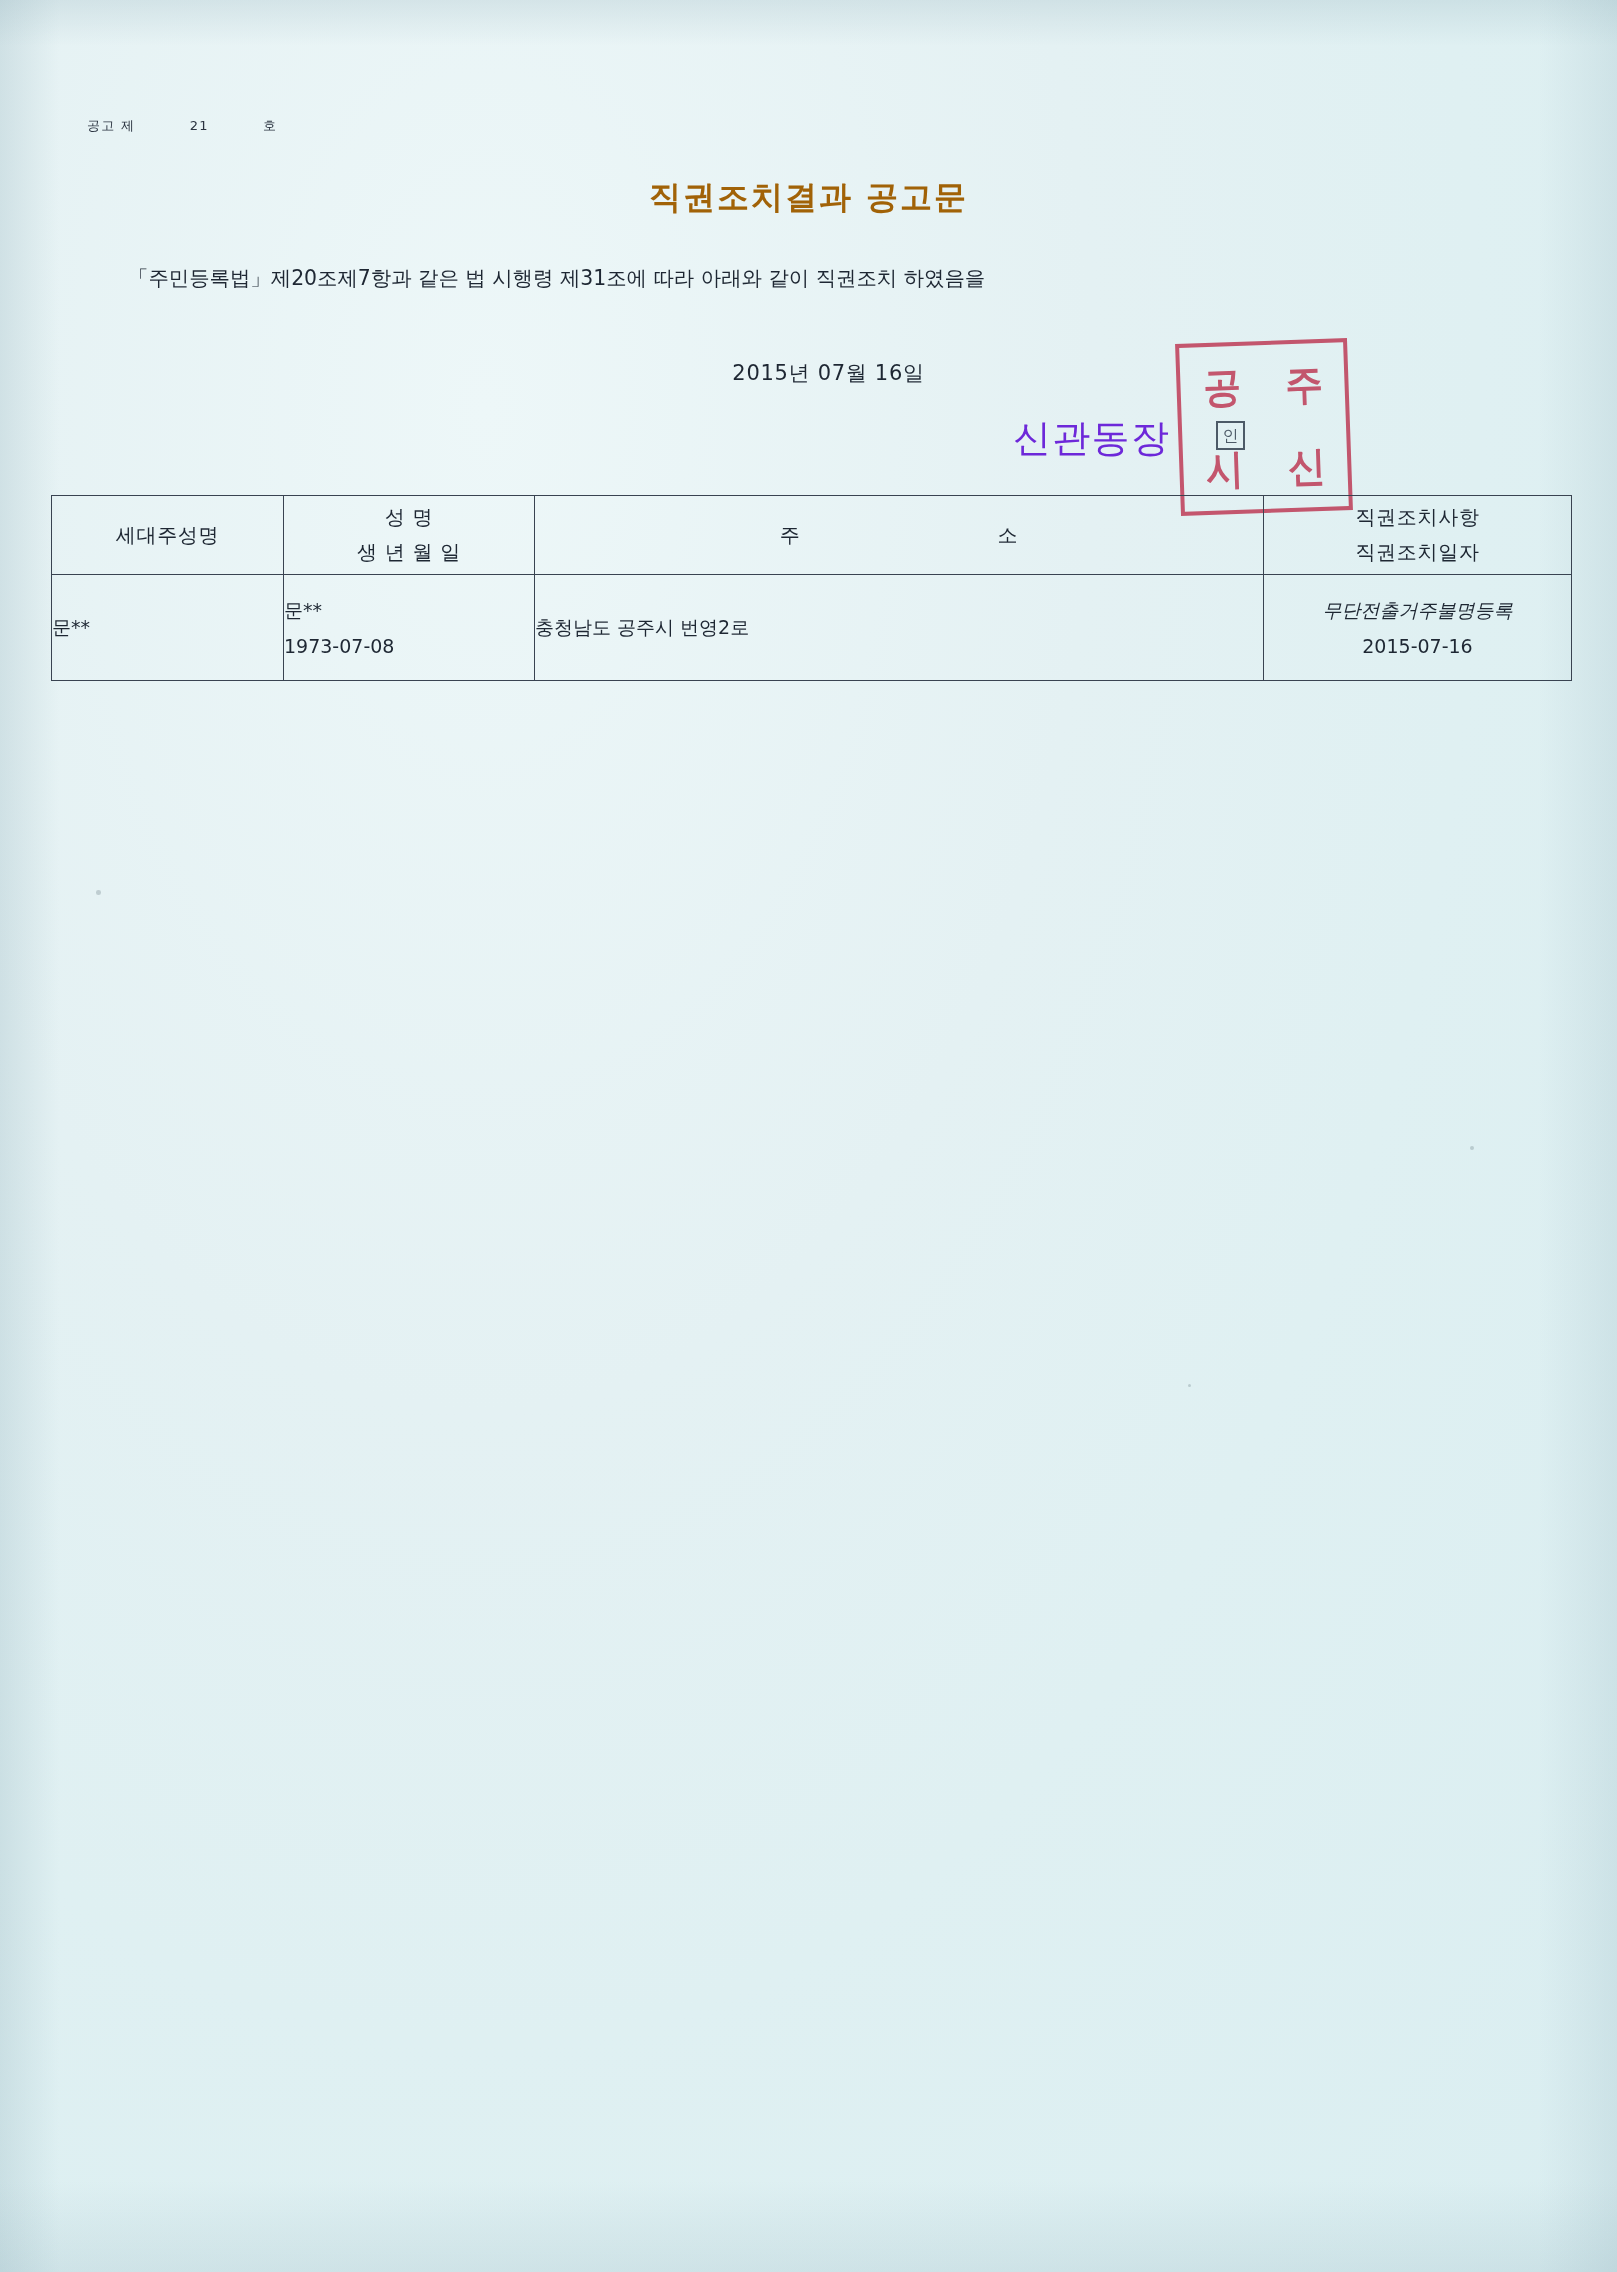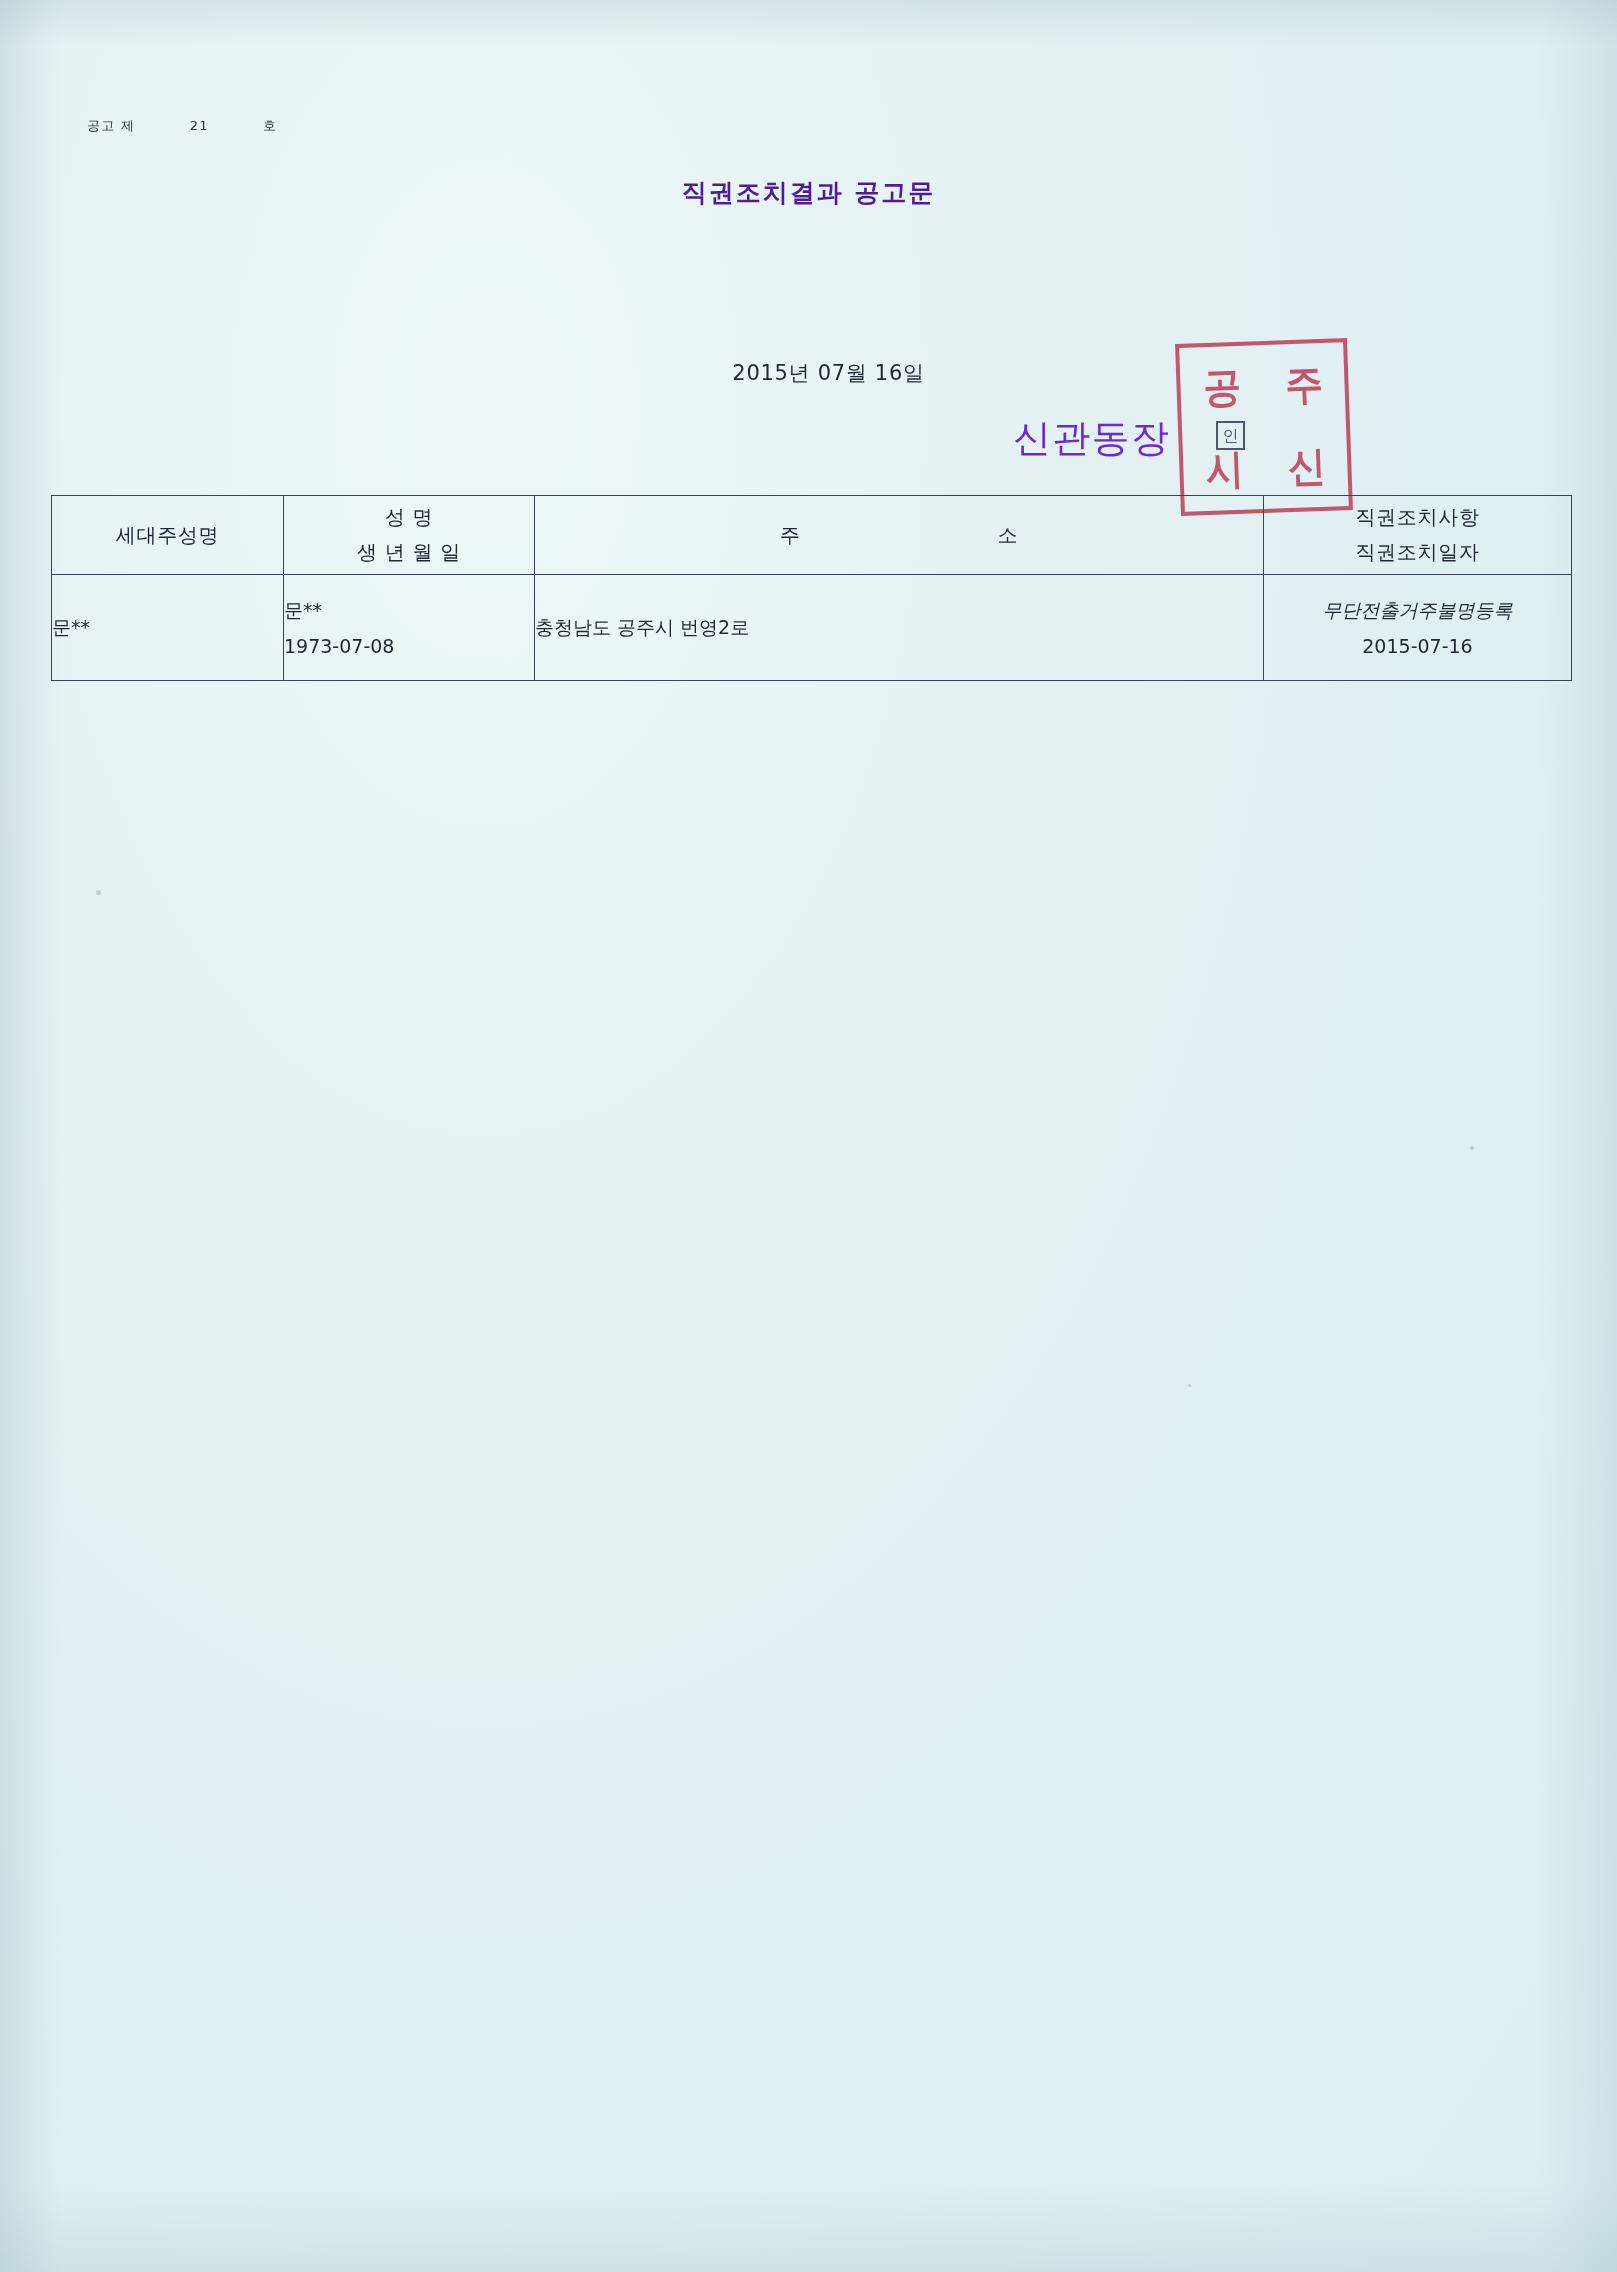--- a/index.html
+++ b/index.html
@@ -59,24 +59,24 @@
     color: #2a3340;
     white-space: pre;
   }
 
   .doc-title {
     position: absolute;
     top: 176px;
     left: 0;
     width: 100%;
     text-align: center;
-    font-size: 25px;
+    font-size: 32px;
     font-weight: 700;
     letter-spacing: 2px;
-    color: #4c1d95;
+    color: #a16207;
   }
 
   .body-para {
     position: absolute;
     left: 87px;
     right: 132px;
     top: 263px;
     font-size: 20.4px;
     line-height: 1.55;
     color: #1e2733;
@@ -213,21 +213,21 @@
 <div class="speck" style="left:1470px; top:1146px; width:4px; height:4px;"></div>
 <div class="speck" style="left:1188px; top:1384px; width:3.3px; height:3.3px;"></div>
 
 <div class="content">
 
   <div class="doc-number">공고 제          21          호</div>
 
   <div class="doc-title">직권조치결과 공고문</div>
 
   <div class="body-para">
-    <span class="indent"></span>
+    <span class="indent"></span><span>「주민등록법」제20조제7항과 같은 법 시행령  제31조에   따라   아래와   같이 직권조치 하였음을</span>
   </div>
 
   <div class="issue-date">2015년  07월  16일</div>
 
   <div class="signer">신관동장</div>
 
   <div class="seal">
     <span>공</span>
     <span>주</span>
     <span>시</span>

